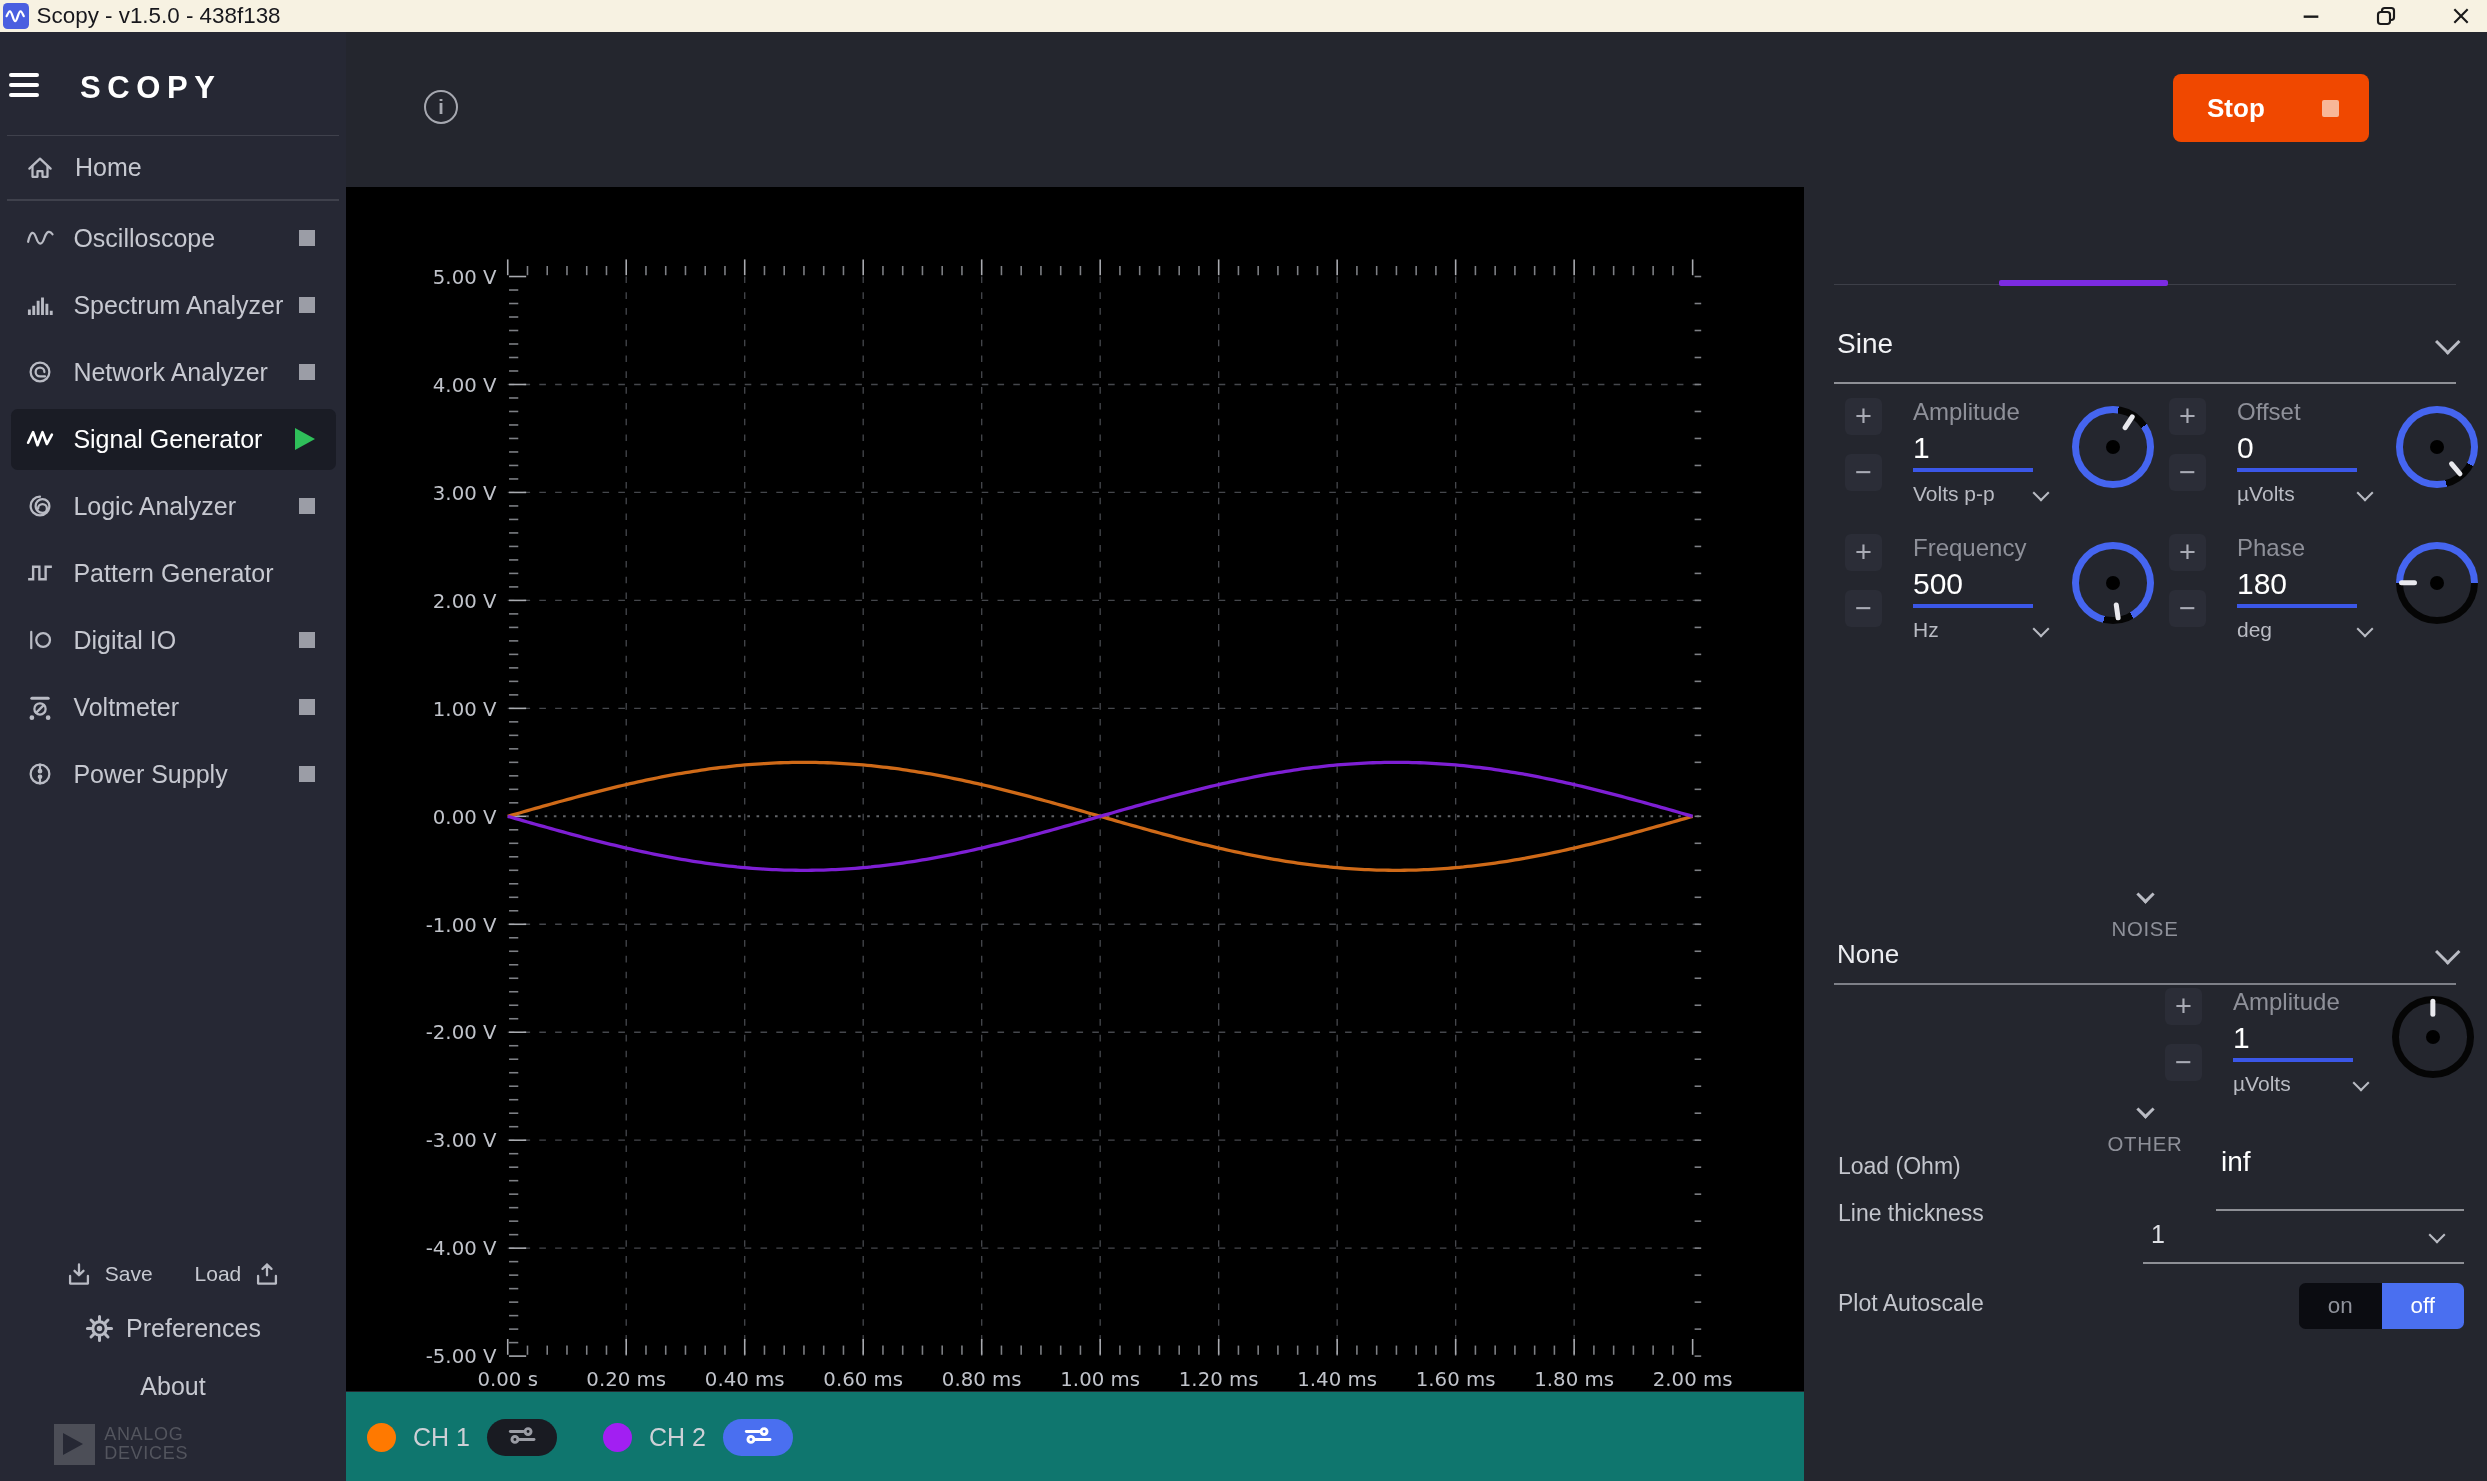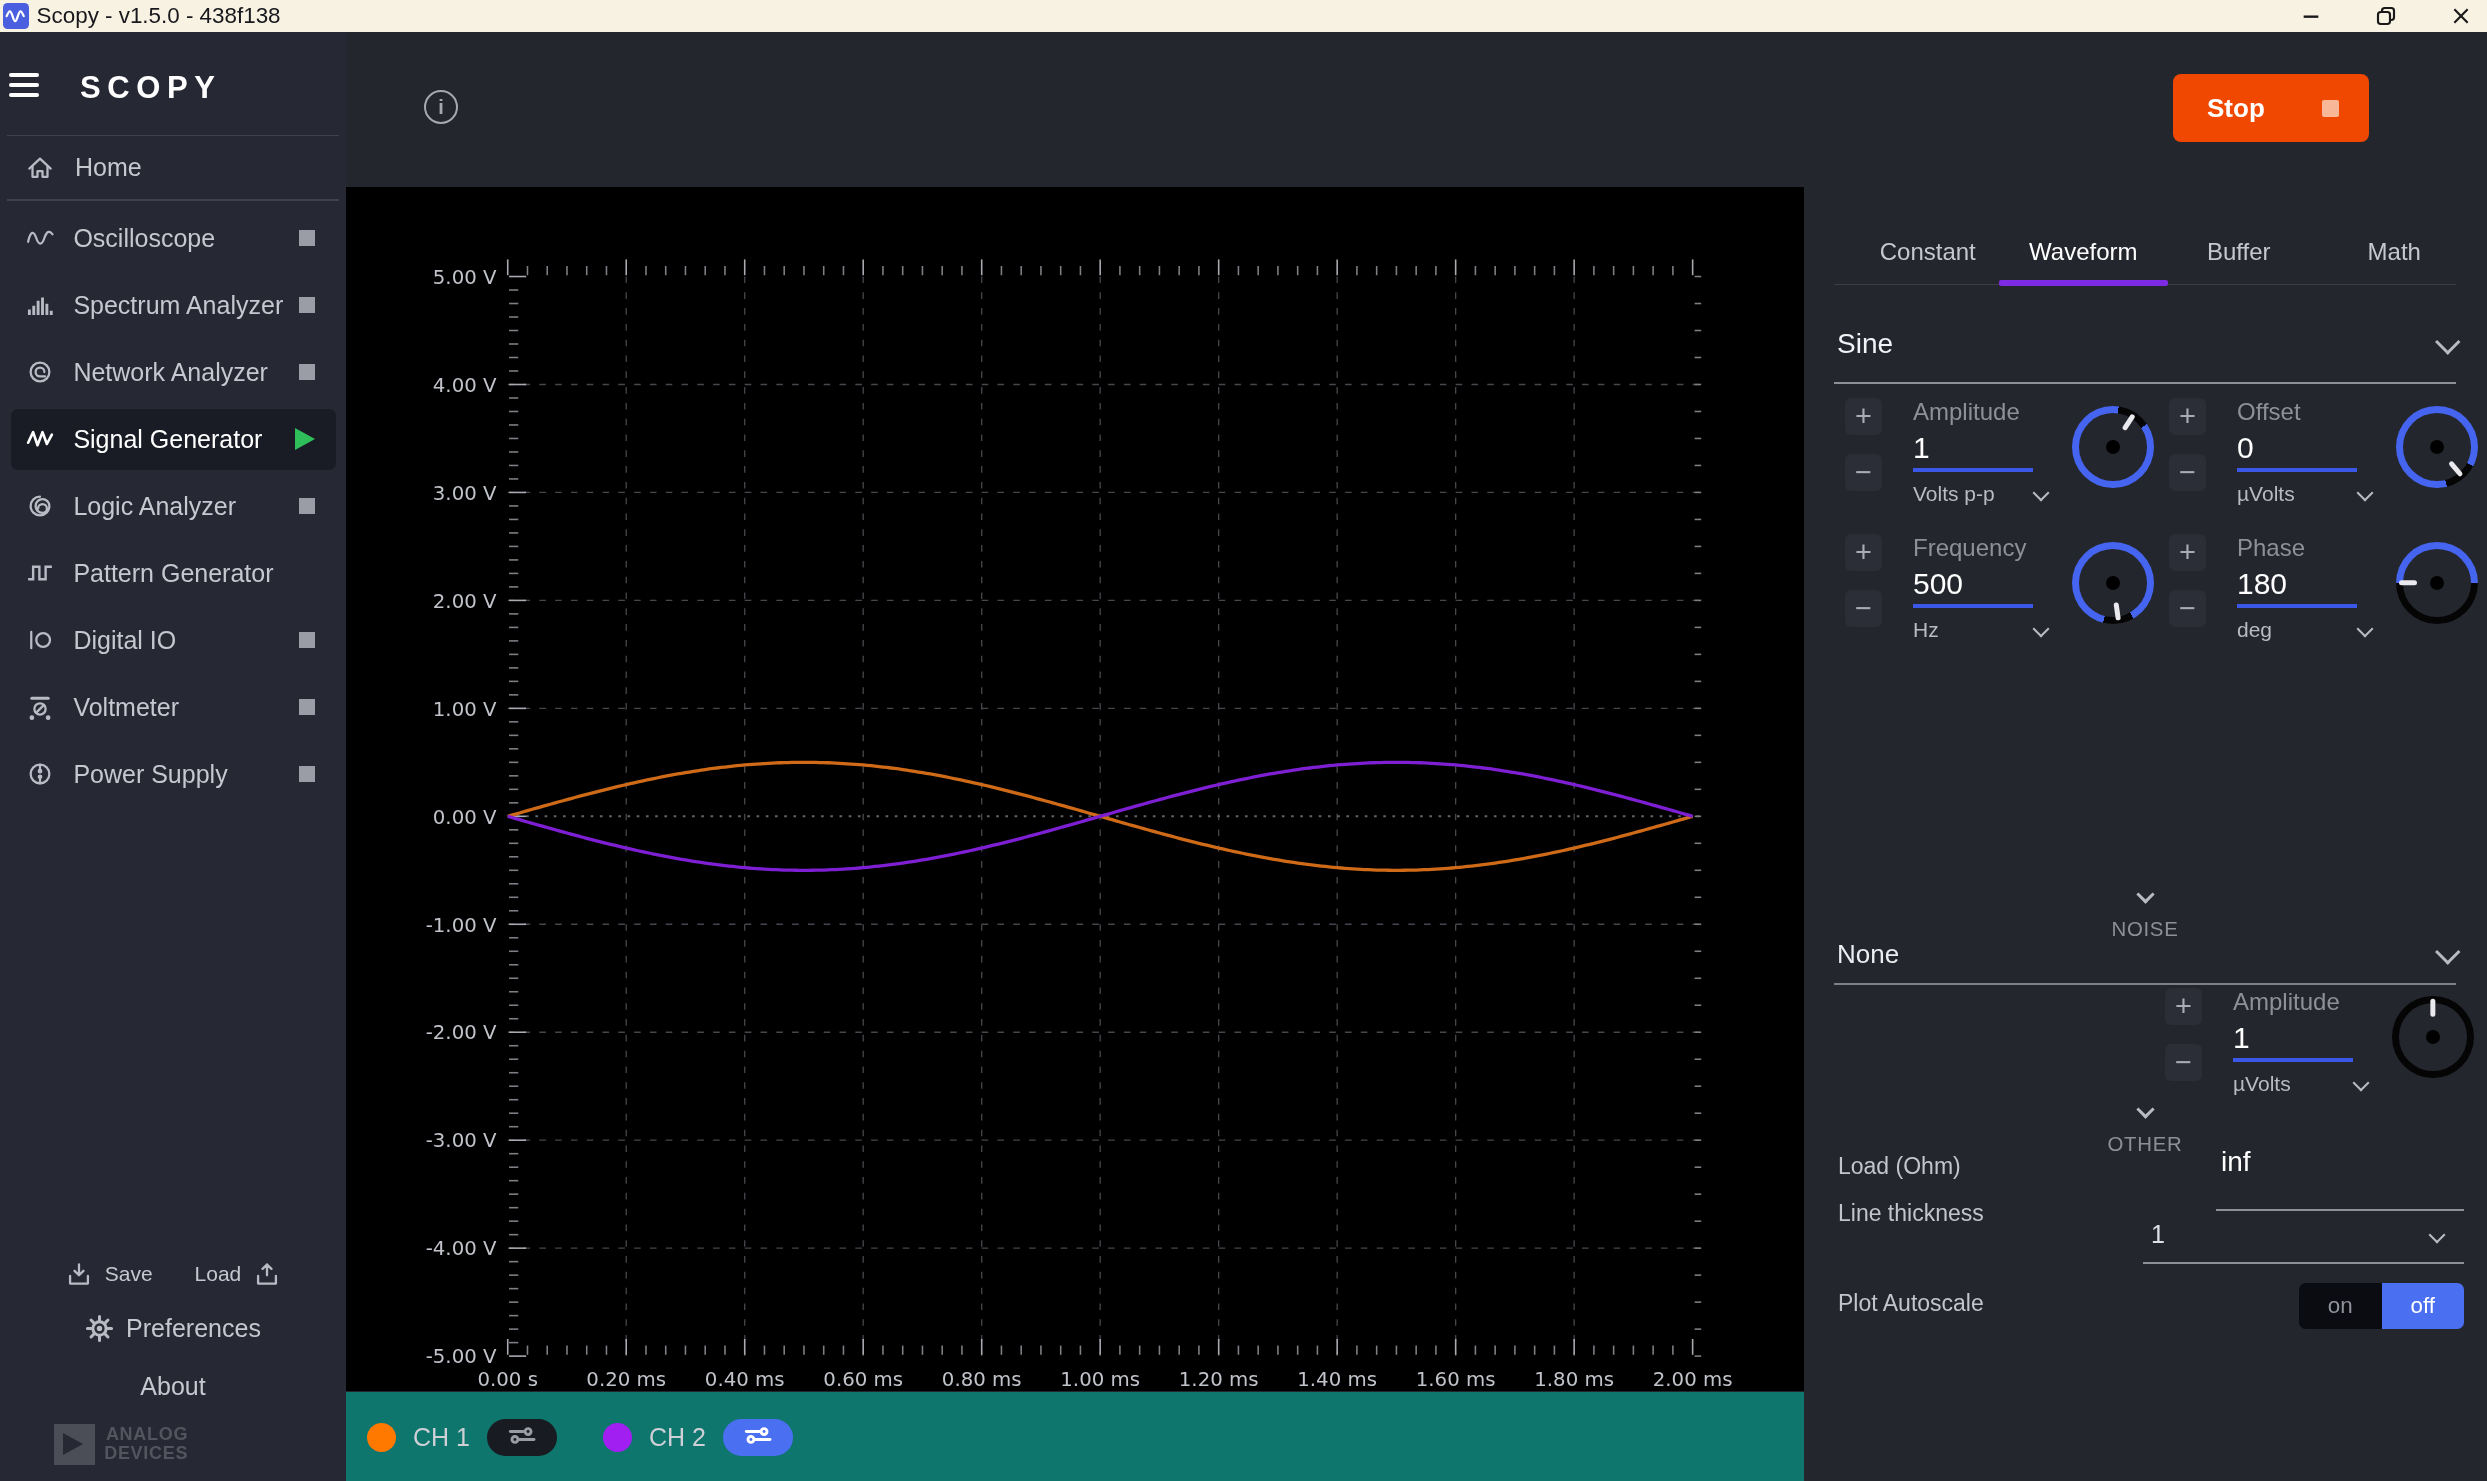--- a/index.html
+++ b/index.html
@@ -28,21 +28,21 @@
   .status.sq{width:16px;height:16px;background:#9b9da6;}
   .status.play{width:0;height:0;border-left:20px solid #2fbf5a;border-top:11.2px solid transparent;border-bottom:11.2px solid transparent;}
   .sb-footer{margin-top:auto;padding-bottom:9.2px;}
   .saveload{display:flex;justify-content:center;align-items:center;gap:42px;height:51px;font-size:21px;color:#c6c8d0;}
   .sl-btn{display:flex;align-items:center;gap:12px;cursor:pointer;}
   .pref{display:flex;justify-content:center;align-items:center;gap:12px;height:57px;font-size:25px;color:#c6c8d0;cursor:pointer;}
   .about{text-align:center;font-size:25px;color:#c6c8d0;height:59px;line-height:59px;cursor:pointer;}
   .brand{display:flex;align-items:center;gap:9.2px;padding-left:54px;height:57px;color:#53555e;}
   .brand-logo{width:41px;height:41px;background:#4c4e57;position:relative;flex:none;}
   .brand-logo::after{content:'';position:absolute;left:8.6px;top:9.2px;border-left:20px solid #262834;border-top:11.2px solid transparent;border-bottom:11.2px solid transparent;}
-  .brand-text{font-size:18px;font-weight:700;line-height:19px;letter-spacing:0.7px;text-align:right;}
+  .brand-text{font-size:18px;font-weight:400;line-height:19px;letter-spacing:0.7px;}
   
   .center{position:absolute;left:346px;top:32px;width:1459px;height:1450px;background:#24262e;}
   .info{position:absolute;left:78px;top:58px;width:30px;height:30px;border:2.6px solid #a6a8b0;border-radius:50%;color:#a6a8b0;
         display:flex;align-items:center;justify-content:center;font-size:20px;font-weight:700;cursor:pointer;}
   .plot{position:absolute;left:0;top:155px;width:1459px;height:1204px;background:#000000;}
   .legend{position:absolute;left:0;top:1360px;width:1459px;height:90px;background:#0f766e;display:flex;align-items:center;padding-left:21px;box-sizing:border-box;}
   .leg-ch{display:flex;align-items:center;gap:17px;margin-right:46px;}
   .dot{width:29px;height:29px;border-radius:50%;}
   .ch-label{font-size:25px;color:#ced0d6;}
   .pill{width:70px;height:37px;border-radius:18.4px;border:none;display:flex;align-items:center;justify-content:center;background:#191b22;color:#9a9ca4;cursor:pointer;padding:0;}
@@ -614,26 +614,20 @@
         </div>
       </div>
   </div>
 
   <div class="rightpanel">
     <button class="stop-btn">
       <span class="stop-lbl">Stop</span>
       <span class="stop-sq"></span>
     </button>
 
-    <div class="tabs" id="tabs">
-        <div class="tab">Constant</div>
-        <div class="tab active">Waveform</div>
-        <div class="tab">Buffer</div>
-        <div class="tab">Math</div>
-      </div>
     <div class="tab-track"></div>
     <div class="tab-ink"></div>
 
     <div class="wave-row">
       <span class="wave-label">Sine</span>
       <span class="chev"></span>
     </div>
     <div class="hr1"></div>
 
     <div class="ctl" id="ctl-amplitude">

